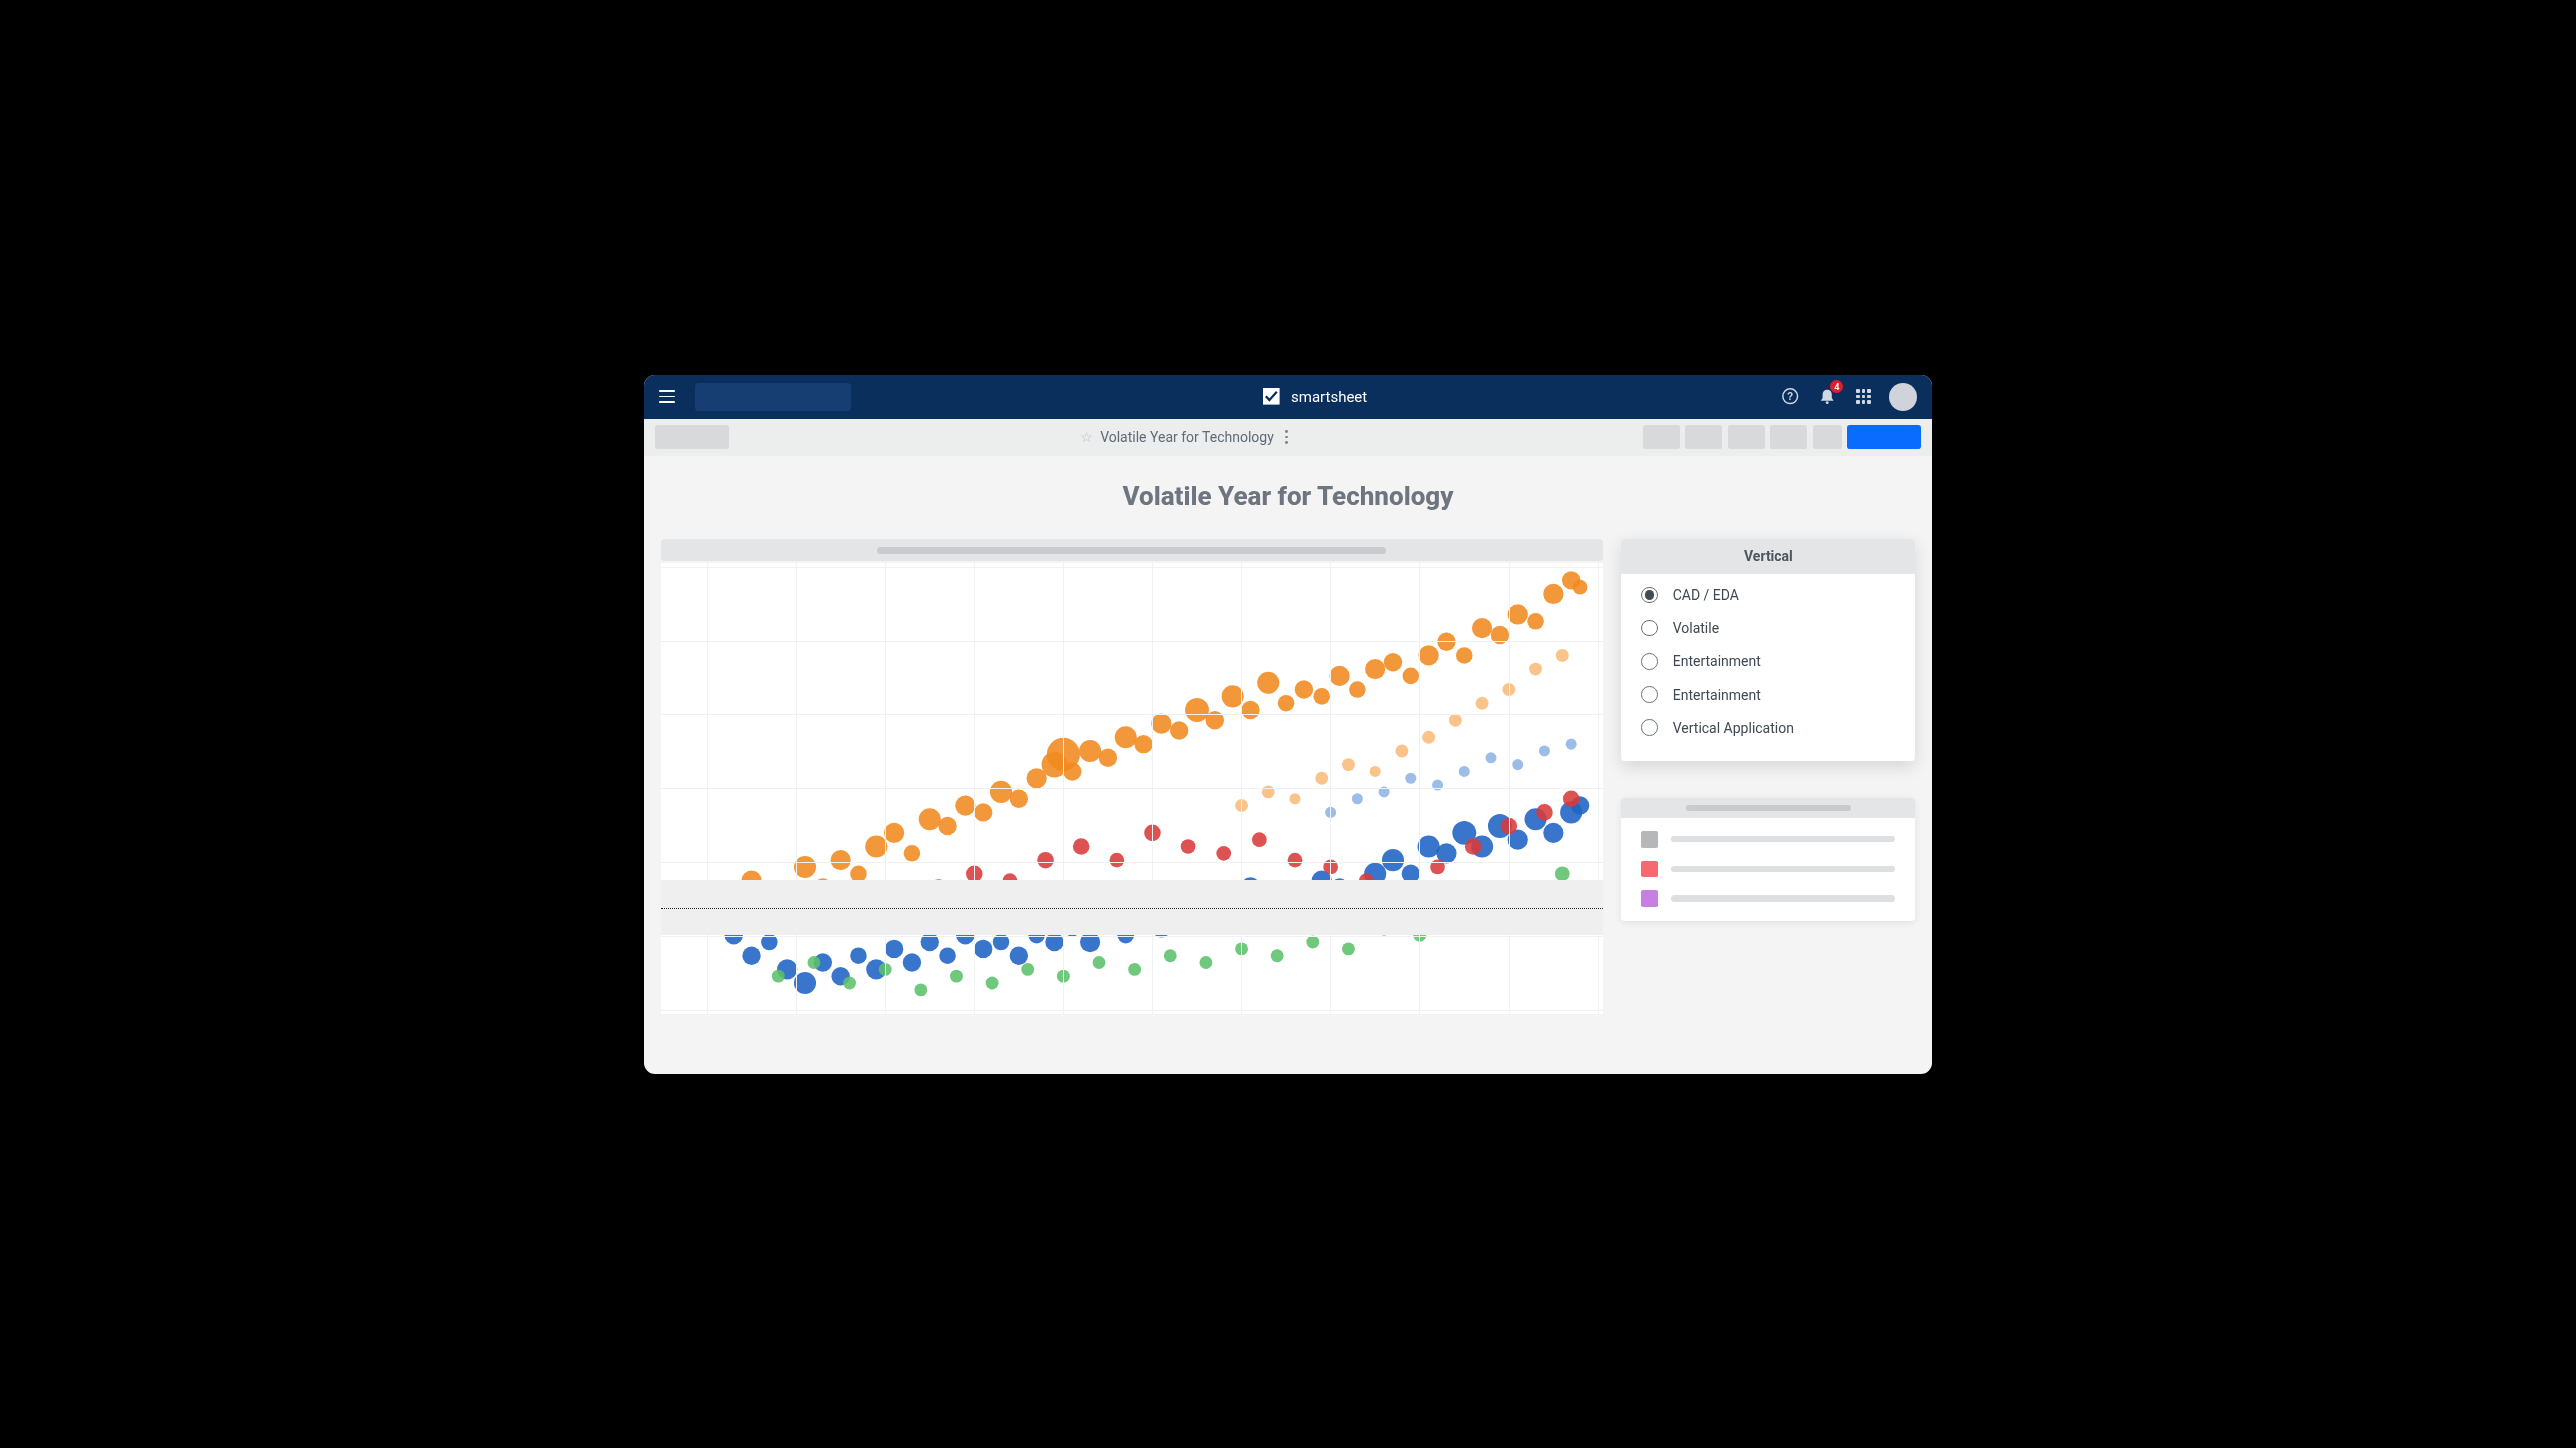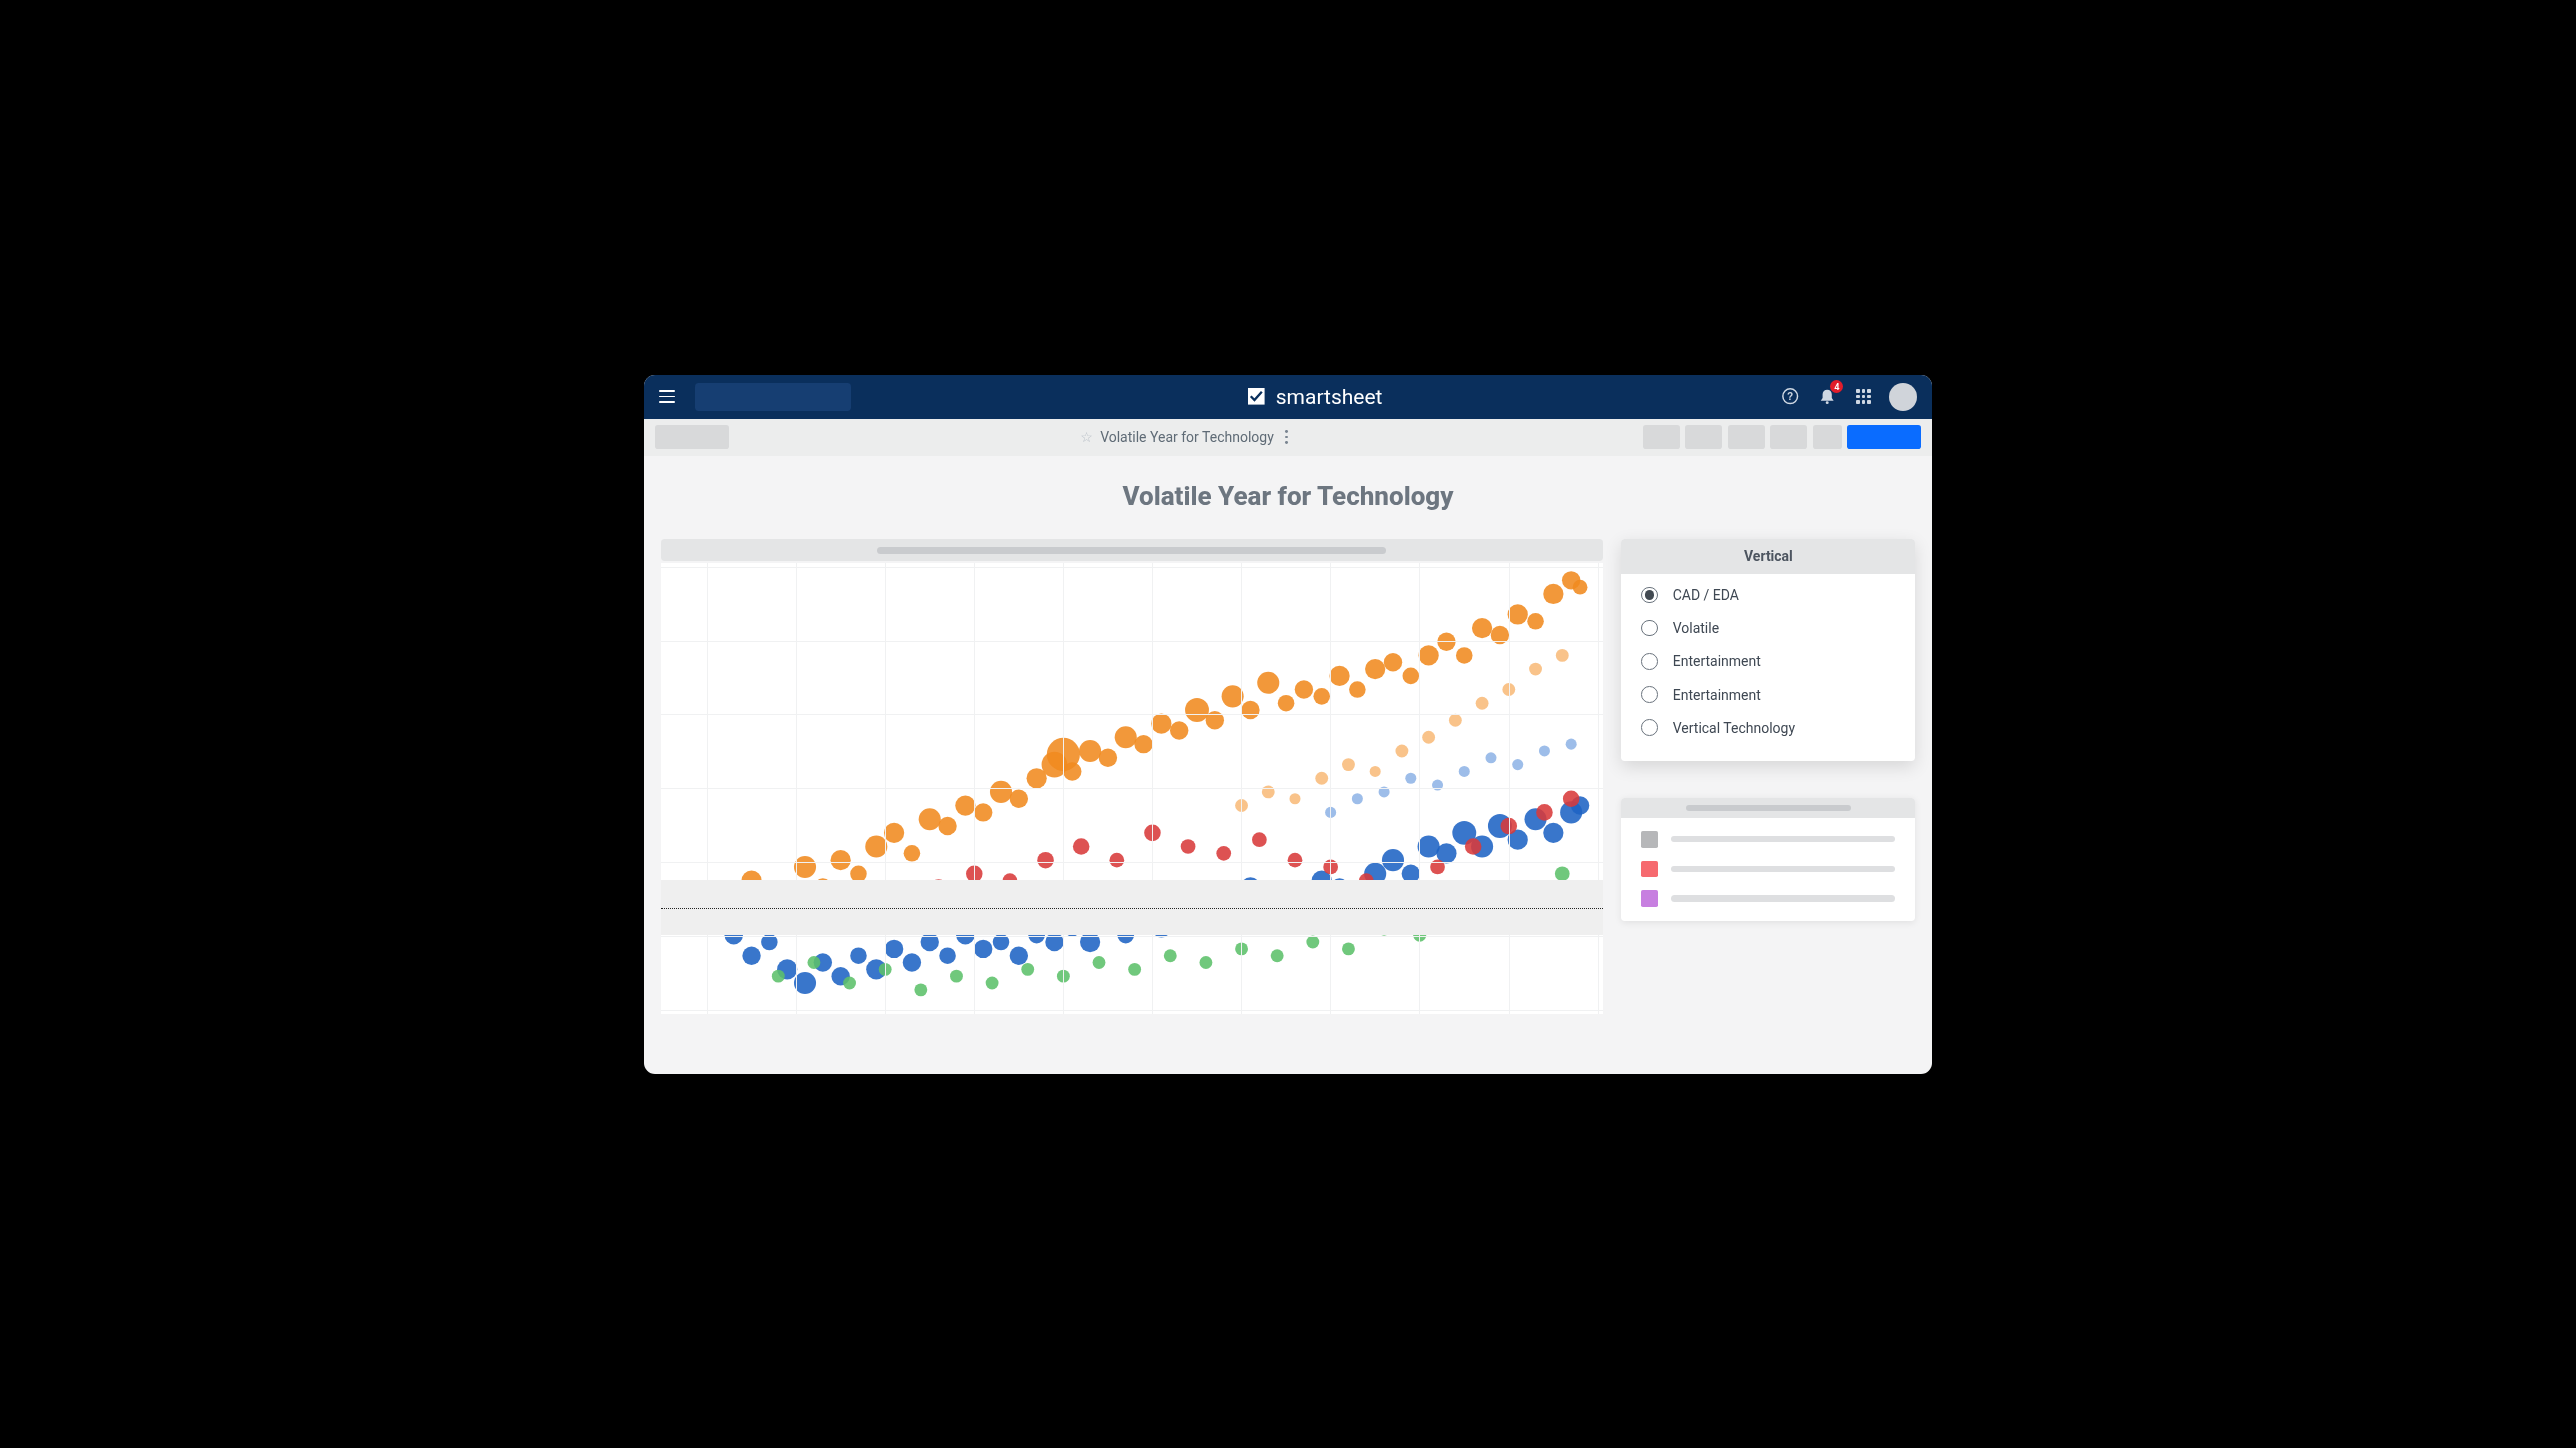--- a/index.html
+++ b/index.html
@@ -29,21 +29,21 @@
   padding: 0 14.7px;
   color: #fff;
 }
 .hamburger {
   width: 22px; height: 22px; display:flex; flex-direction:column; justify-content:center; gap:3.7px; cursor:pointer;
 }
 .hamburger span { display:block; height:1.8px; background:#fff; width:16.6px; border-radius:0.9px; }
 .search-pill {
   width: 156px; height: 28px; background: #163e72; border-radius: 3.7px; margin-left: 14.7px;
 }
-.brand { flex: 1; display:flex; align-items:center; justify-content:center; gap:11px; font-size:21px; font-weight:400; }
+.brand { flex: 1; display:flex; align-items:center; justify-content:center; gap:11px; font-size:15px; font-weight:400; }
 .brand-text { color:#fff; }
 .top-right { display:flex; align-items:center; gap:14.7px; }
 .icon-btn { width:22px; height:22px; display:flex; align-items:center; justify-content:center; cursor:pointer; color:#cfd8e3; position:relative; }
 .badge { position:absolute; top:-5.5px; right:-5.5px; background:#e11d2b; color:#fff; font-size:9.2px; border-radius:7.4px; padding:0 3.7px; line-height:13px; min-width:13px; text-align:center; font-weight:600;}
 .avatar { width:28px; height:28px; border-radius:50%; background:#d0d4da; }
 .grid-dots { display:grid; grid-template-columns:repeat(3,3.7px); grid-template-rows:repeat(3,3.7px); gap:1.8px; }
 .grid-dots i { width:3.7px; height:3.7px; background:#cfd8e3; display:block; border-radius:0.9px; }
 
 .subbar {
   height: 37px;
@@ -396,21 +396,21 @@
               <div class="seg-opt">
                 <div class="radio"></div>
                 <div class="seg-label">Entertainment</div>
               </div>
               <div class="seg-opt">
                 <div class="radio"></div>
                 <div class="seg-label">Entertainment</div>
               </div>
               <div class="seg-opt">
                 <div class="radio"></div>
-                <div class="seg-label">Vertical Technology</div>
+                <div class="seg-label">Vertical Application</div>
               </div>
             </div>
         </div>
 
         <div class="legend-card">
           <div class="legend-head">
               <div class="inner"></div>
             </div>
           <div id="legend-rows">
               <div class="legend-row">

